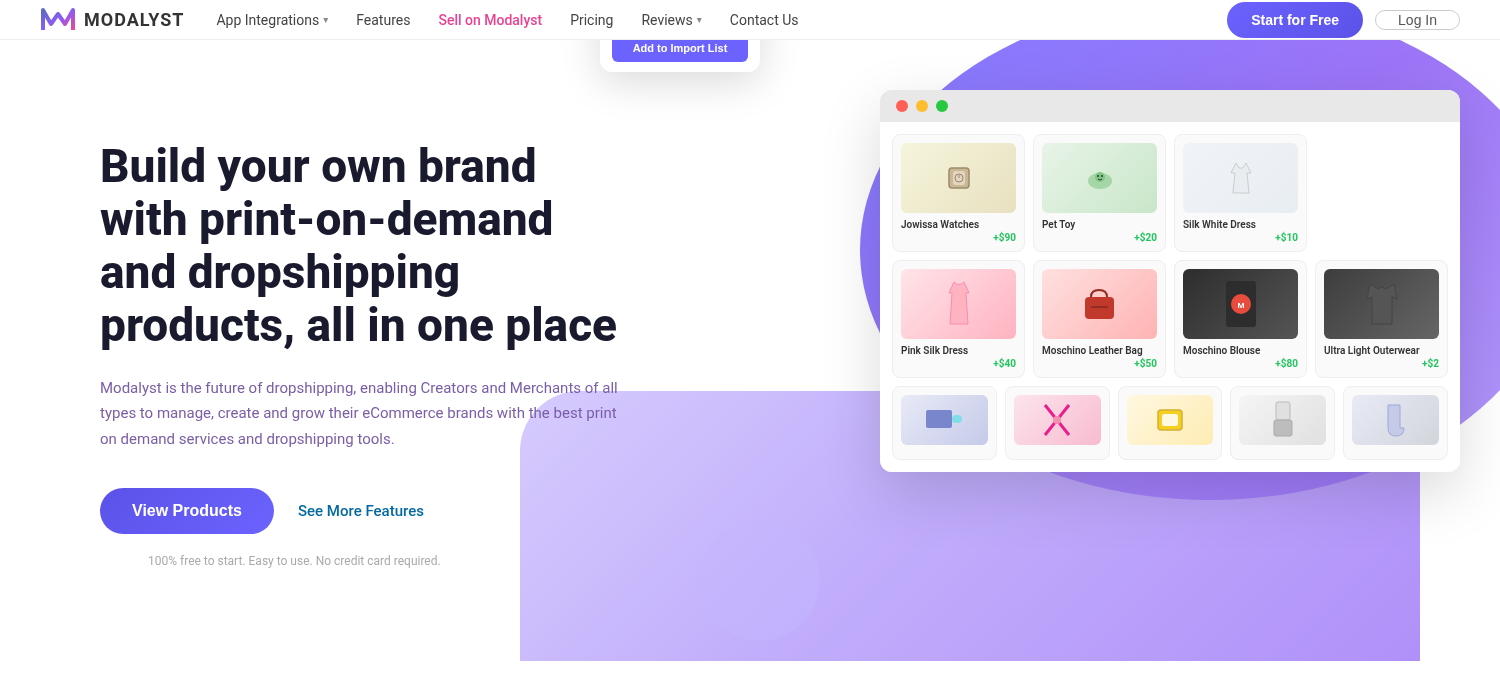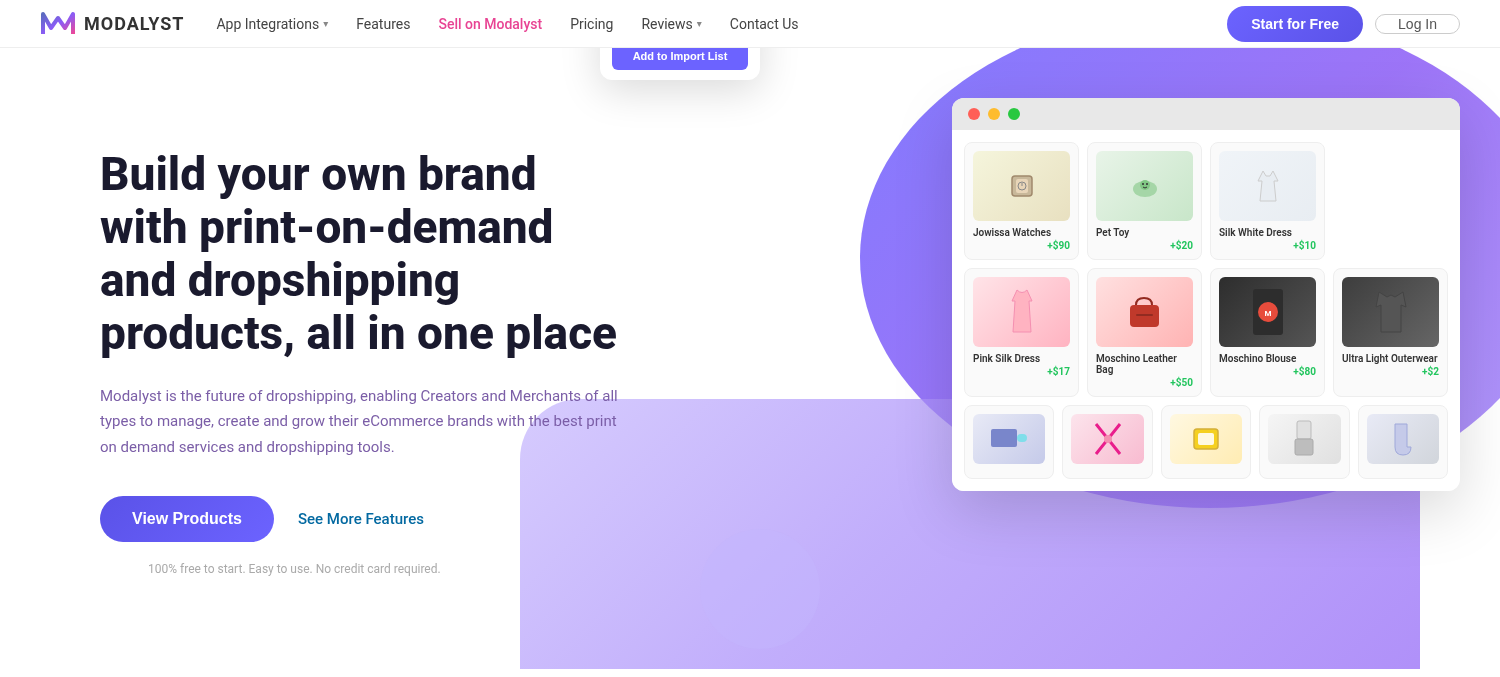--- a/index.html
+++ b/index.html
@@ -1,21 +1,21 @@
 <!DOCTYPE html>
 <html><head>
   <meta charset="utf-8">
   <style>
     * { margin: 0; padding: 0; box-sizing: border-box; }
     body { font-family: -apple-system, BlinkMacSystemFont, 'Segoe UI', Roboto, sans-serif; width: 1500px; height: 677px; overflow: hidden; background: #fff; }
 
     
     .navbar {
       display: flex; align-items: center; justify-content: space-between;
-      padding: 0 40px; height: 48px; border-bottom: 1px solid #eee;
+      padding: 0 40px; height: 40px; border-bottom: 1px solid #eee;
       position: relative; z-index: 10; background: #fff;
     }
     .navbar-left { display: flex; align-items: center; gap: 32px; }
     .logo { display: flex; align-items: center; gap: 8px; }
     .logo-icon { width: 36px; height: 36px; }
     .logo-text { font-size: 18px; font-weight: 700; color: #333; letter-spacing: 1px; }
     .nav-links { display: flex; align-items: center; gap: 28px; }
     .nav-link { font-size: 14px; color: #444; text-decoration: none; cursor: pointer; display: flex; align-items: center; gap: 4px; }
     .nav-link.special { color: #e84393; font-weight: 500; }
     .chevron { font-size: 10px; color: #888; }
@@ -64,21 +64,21 @@
       color: #fff; border: none; border-radius: 30px;
       padding: 14px 32px; font-size: 16px; font-weight: 600; cursor: pointer;
     }
     .btn-see-more { font-size: 15px; color: #0369a1; text-decoration: none; cursor: pointer; font-weight: 500; }
     .hero-note { font-size: 12px; color: #aaa; margin-left: 48px; }
 
     
     .hero-right { flex: 1; position: relative; z-index: 2; }
     .browser-window {
       position: absolute; top: -10px; right: -40px;
-      width: 508px; background: #f5f5f5; border-radius: 12px;
+      width: 580px; background: #f5f5f5; border-radius: 12px;
       box-shadow: 0 20px 60px rgba(0,0,0,0.15); overflow: hidden;
     }
     .browser-bar {
       background: #e8e8e8; padding: 10px 16px; display: flex; align-items: center; gap: 8px;
     }
     .browser-dot { width: 12px; height: 12px; border-radius: 50%; }
     .browser-dot.red { background: #ff5f57; }
     .browser-dot.yellow { background: #febc2e; }
     .browser-dot.green { background: #28c840; }
     .browser-content { padding: 12px; background: #fff; }
@@ -251,21 +251,21 @@
 
         <div class="product-grid product-row2">
           <div class="product-card">
             <div class="product-img img-pink-dress">
               <svg width="40" height="50" viewBox="0 0 40 50">
                   <path d="M15 3 L10 14 L13 14 L11 45 L29 45 L27 14 L30 14 L25 3 Q20 8 15 3Z" fill="#ffb3c1" stroke="#f48fb1" stroke-width="1"></path>
                 </svg>
             </div>
             <div class="product-name">Pink Silk Dress</div>
             <div class="product-price">
-                <span class="price-badge">+$17</span>
+                <span class="price-badge">+$40</span>
               </div>
           </div>
           <div class="product-card">
             <div class="product-img img-red-bag">
               <svg width="45" height="45" viewBox="0 0 45 45">
                   <rect x="8" y="15" width="29" height="22" rx="4" fill="#c0392b"></rect>
                   <path d="M14 15 Q14 8 22 8 Q30 8 30 15" stroke="#922b21" stroke-width="2" fill="none"></path>
                   <rect x="14" y="24" width="17" height="2" rx="1" fill="#922b21"></rect>
                 </svg>
             </div>

